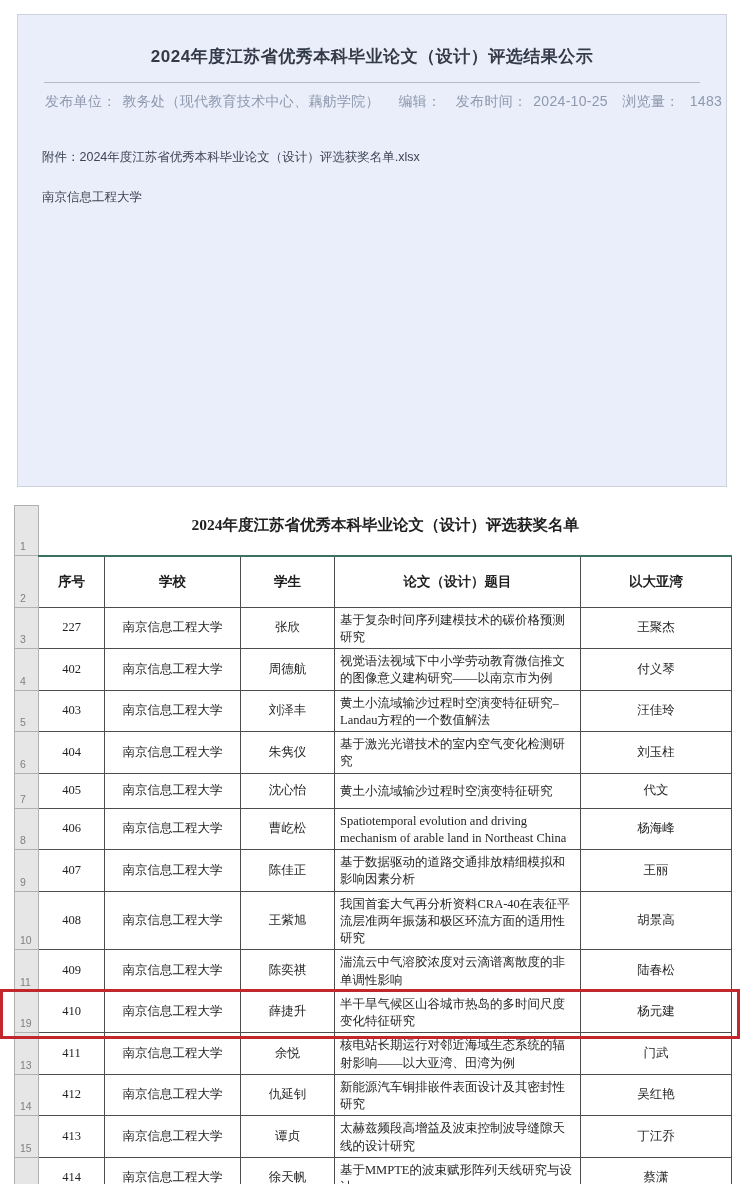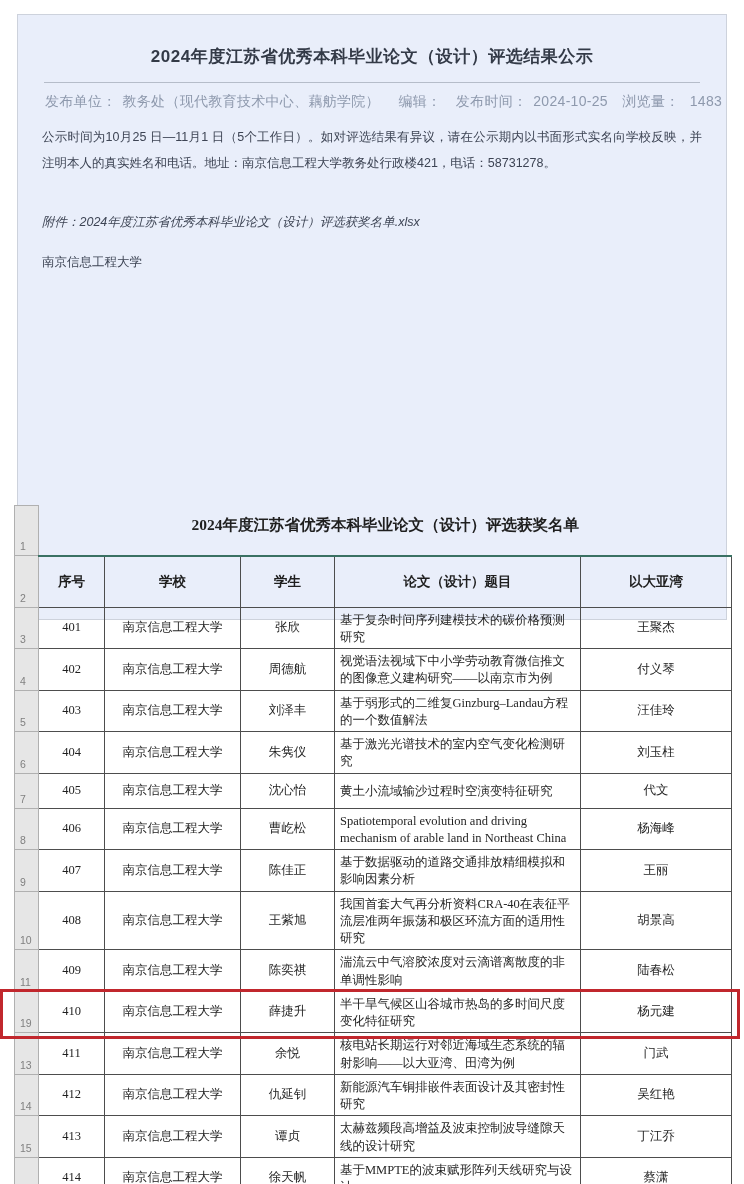--- a/index.html
+++ b/index.html
@@ -3,39 +3,39 @@
 <meta charset="utf-8">
 <style>
   html,body{margin:0;padding:0;}
   body{
     width:744px;height:1184px;overflow:hidden;background:#ffffff;
     font-family:"Liberation Sans","DejaVu Sans",sans-serif;
     -webkit-font-smoothing:antialiased;
   }
   
   .notice{
-    position:absolute;left:17px;top:14px;width:710px;height:606px;
+    position:absolute;left:17px;top:14px;width:710px;height:473px;
     background:#e9eefa;border:1px solid #cdd2dc;box-sizing:border-box;
     padding:20px 24px 0 24px;
   }
   .notice-title{
     margin:10px 0 14px 0;text-align:center;
     font-size:17px;font-weight:bold;color:#333a47;letter-spacing:.5px;
   }
   .notice-divider{border:none;border-top:1px solid #b5bcc9;margin:0 2px 10px 2px;}
   .notice-meta{
     text-align:center;font-size:14px;color:#8e99ad;letter-spacing:.3px;
     margin-bottom:14px;white-space:nowrap;
   }
   .notice-meta span{margin:0 3px;}
   .notice-body p{
     margin:0 0 14px 0;font-size:12.5px;line-height:2.05;color:#3d4454;
     text-align:justify;
   }
-  .attachment-line{margin-top:34px !important;font-style:italic;}
+  .attachment-line{margin-top:34px !important;}
   .attachment-link{color:#3d4454;cursor:pointer;}
   .sig-line{margin:0;padding-right:28px;text-align:right;font-size:12.5px;color:#3d4454;}
   .sig-name{margin-top:58px;}
   .sig-date{margin-top:28px;}
   
   .sheet{position:absolute;left:14px;top:505px;width:717px;}
   table.grid{border-collapse:collapse;table-layout:fixed;width:717px;
     font-family:"Liberation Serif","DejaVu Serif",serif;color:#1f1f1f;}
   col.c-gut{width:24px;} col.c-no{width:66px;} col.c-school{width:136px;}
   col.c-stu{width:94px;} col.c-title{width:246px;} col.c-adv{width:151px;}
@@ -73,21 +73,20 @@
 <section class="notice">
   <h1 class="notice-title">2024年度江苏省优秀本科毕业论文（设计）评选结果公示</h1>
   <hr class="notice-divider">
   <div class="notice-meta">
     <span>发布单位：</span><span>教务处（现代教育技术中心、藕舫学院）</span>
     &nbsp;&nbsp;<span>编辑：</span>
     &nbsp;<span>发布时间：</span><span>2024-10-25</span>
     &nbsp;<span>浏览量：</span>&nbsp;<span>1483</span>
   </div>
   <div class="notice-body">
-    <p>公示时间为10月25 日—11月1 日（5个工作日）。如对评选结果有异议，请在公示期内以书面形式实名向学校反映，并注明本人的真实姓名和电话。地址：南京信息工程大学教务处行政楼421，电话：58731278。</p>
     <p class="attachment-line">
       <span class="attachment-link">附件：2024年度江苏省优秀本科毕业论文（设计）评选获奖名单.xlsx</span>
     </p>
     <p class="sig-line sig-name">南京信息工程大学</p>
   </div>
 </section>
 
 <section class="sheet">
   <table class="grid">
     <colgroup>
@@ -108,40 +107,40 @@
         <td>序号</td>
         <td>学校</td>
         <td>学生</td>
         <td>论文（设计）题目</td>
         <td>以大亚湾</td>
       </tr>
     </thead>
     <tbody id="sheet-body">
         <tr>
           <td class="gutter">3</td>
-          <td class="cell-no">401</td>
+          <td class="cell-no">227</td>
           <td class="cell-school">南京信息工程大学</td>
           <td class="cell-student">张欣</td>
           <td class="cell-title">基于复杂时间序列建模技术的碳价格预测研究</td>
           <td class="cell-advisor">王聚杰</td>
         </tr>
         <tr>
           <td class="gutter">4</td>
           <td class="cell-no">402</td>
           <td class="cell-school">南京信息工程大学</td>
           <td class="cell-student">周德航</td>
           <td class="cell-title">视觉语法视域下中小学劳动教育微信推文的图像意义建构研究——以南京市为例</td>
           <td class="cell-advisor">付义琴</td>
         </tr>
         <tr>
           <td class="gutter">5</td>
           <td class="cell-no">403</td>
           <td class="cell-school">南京信息工程大学</td>
           <td class="cell-student">刘泽丰</td>
-          <td class="cell-title">基于弱形式的二维复Ginzburg–Landau方程的一个数值解法</td>
+          <td class="cell-title">黄土小流域输沙过程时空演变特征研究–Landau方程的一个数值解法</td>
           <td class="cell-advisor">汪佳玲</td>
         </tr>
         <tr>
           <td class="gutter">6</td>
           <td class="cell-no">404</td>
           <td class="cell-school">南京信息工程大学</td>
           <td class="cell-student">朱隽仪</td>
           <td class="cell-title">基于激光光谱技术的室内空气变化检测研究</td>
           <td class="cell-advisor">刘玉柱</td>
         </tr>

